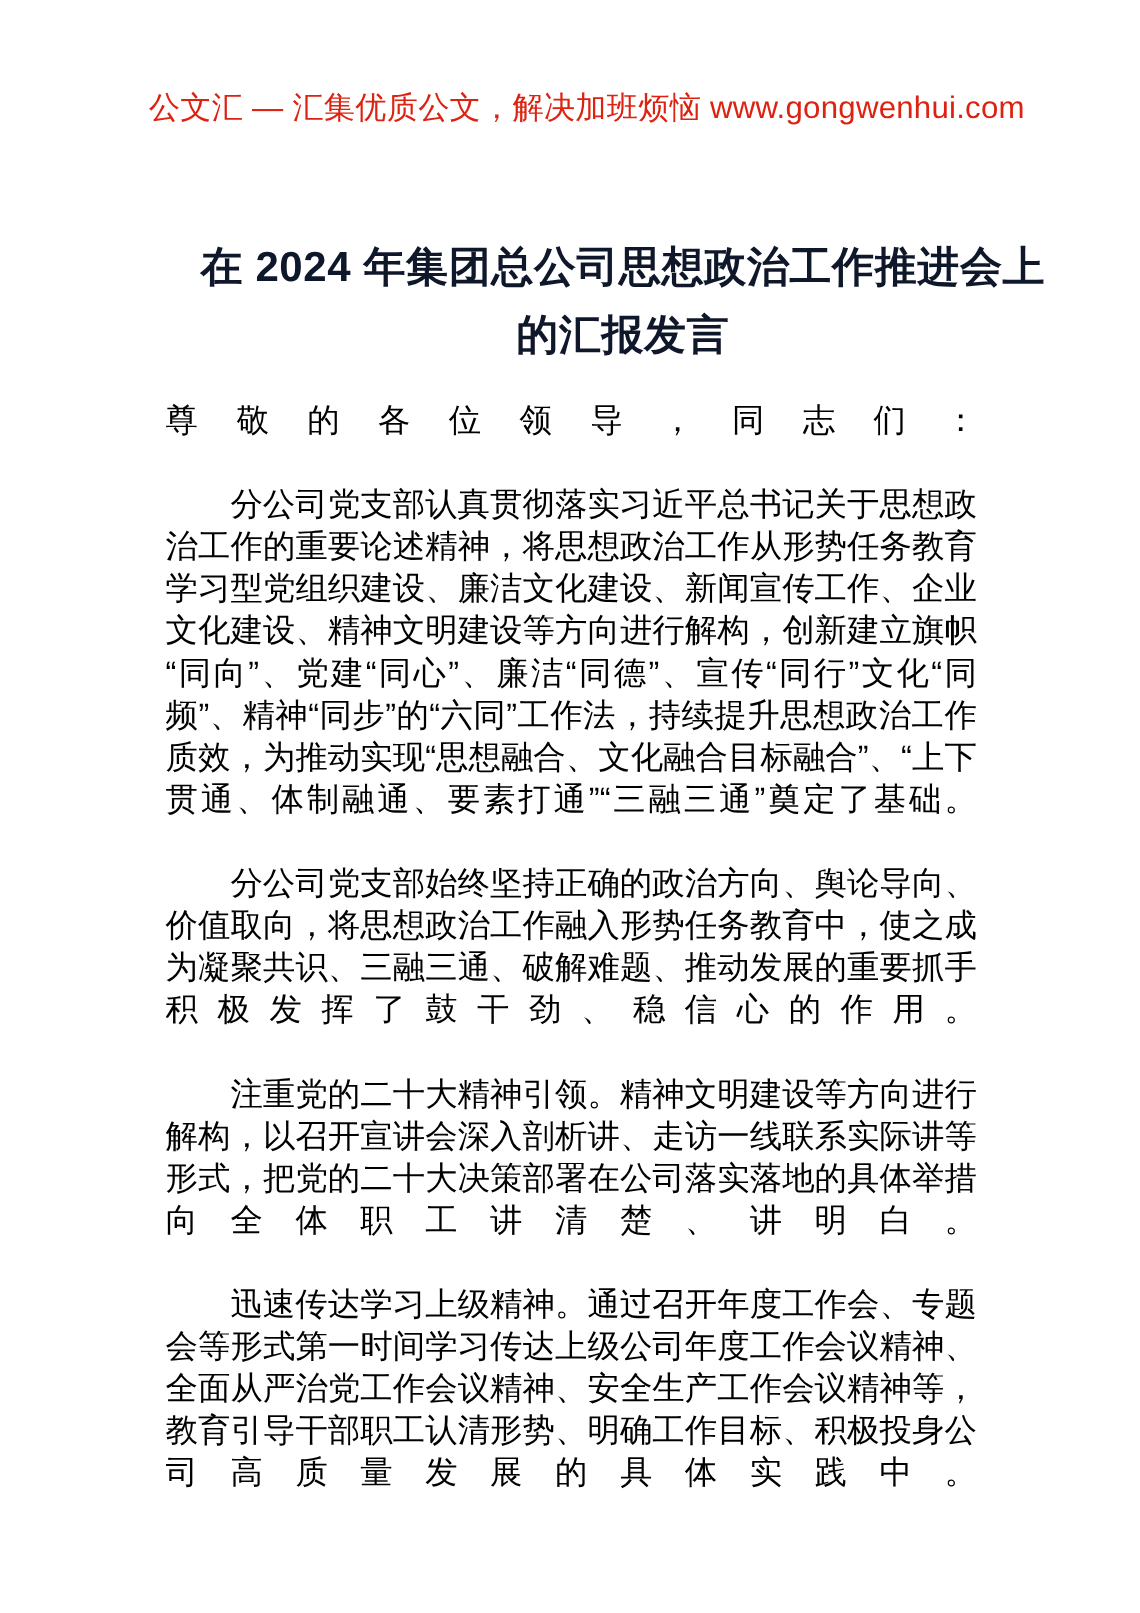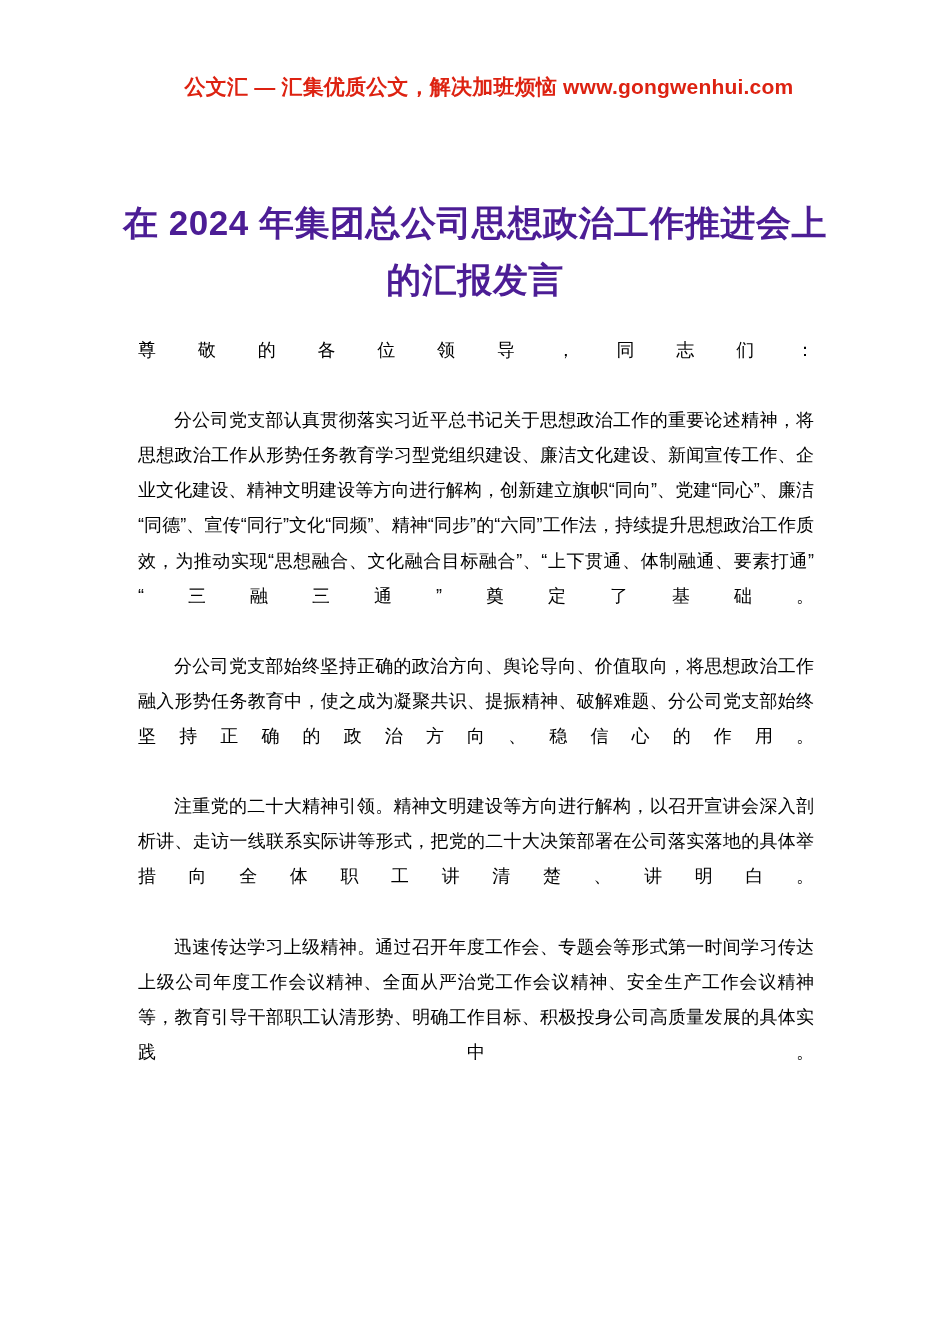--- a/index.html
+++ b/index.html
@@ -28,22 +28,22 @@
   
   .site-header {
     position: absolute;
     top: 76px;
     left: 0;
     width: 950px;
     text-align: center;
     line-height: 1;
   }
   .site-header .wm {
-    font-size: 21px;
-    font-weight: 700;
+    font-size: 26px;
+    font-weight: 400;
     letter-spacing: 0.2px;
     white-space: nowrap;
     margin-left: 28px;
   }
 
   
   .doc-title {
     position: absolute;
     top: 172px;
     left: 118px;
@@ -57,21 +57,21 @@
 
   
   .doc-body {
     position: absolute;
     top: 333px;
     left: 138px;
     width: 676px;
   }
   .doc-body p {
     margin: 0;
-    font-size: 18px;
+    font-size: 27px;
     line-height: 35.1px;
     text-align: justify;
     text-justify: inter-ideograph;
     letter-spacing: 0px;
     font-weight: 400;
   }
   .doc-body p.indent {
     text-indent: 2em;
   }
   .doc-body p.heading {
@@ -90,26 +90,26 @@
 </style>
 </head>
 <body style="background: rgb(255, 255, 255);">
 
 <div class="page" style="background: rgb(255, 255, 255);">
 
   <div class="site-header" style="color: rgb(221, 34, 17);">
     <span class="wm" style="color: rgb(221, 34, 17);">公文汇 — 汇集优质公文，解决加班烦恼 www.gongwenhui.com</span>
   </div>
 
-  <h1 class="doc-title" style="color: #4c1d95;">
+  <h1 class="doc-title" style="color: #0f172a; margin-left: 44px;">
     <span>在 2024 年集团总公司思想政治工作推进会上的汇报发言</span>
   </h1>
 
   <div class="doc-body" style="color: rgb(0, 0, 0);">
     <p class="salutation">尊敬的各位领导，同志们：</p>
     <p class="indent">分公司党支部认真贯彻落实习近平总书记关于思想政治工作的重要论述精神，将思想政治工作从形势任务教育学习型党组织建设、廉洁文化建设、新闻宣传工作、企业文化建设、精神文明建设等方向进行解构，创新建立旗帜“同向”、党建“同心”、廉洁“同德”、宣传“同行”文化“同频”、精神“同步”的“六同”工作法，持续提升思想政治工作质效，为推动实现“思想融合、文化融合目标融合”、“上下贯通、体制融通、要素打通”“三融三通”奠定了基础。</p>
-    <p class="indent">分公司党支部始终坚持正确的政治方向、舆论导向、价值取向，将思想政治工作融入形势任务教育中，使之成为凝聚共识、提振精神、破解难题、分公司党支部始终坚持正确的政治方向、稳信心的作用。</p>
+    <p class="indent">分公司党支部始终坚持正确的政治方向、舆论导向、价值取向，将思想政治工作融入形势任务教育中，使之成为凝聚共识、三融三通、破解难题、推动发展的重要抓手积极发挥了鼓干劲、稳信心的作用。</p>
     <p class="indent">注重党的二十大精神引领。精神文明建设等方向进行解构，以召开宣讲会深入剖析讲、走访一线联系实际讲等形式，把党的二十大决策部署在公司落实落地的具体举措向全体职工讲清楚、讲明白。</p>
     <p class="indent">迅速传达学习上级精神。通过召开年度工作会、专题会等形式第一时间学习传达上级公司年度工作会议精神、全面从严治党工作会议精神、安全生产工作会议精神等，教育引导干部职工认清形势、明确工作目标、积极投身公司高质量发展的具体实践中。</p>
 
   </div>
 
 </div>
 
 </body></html>

